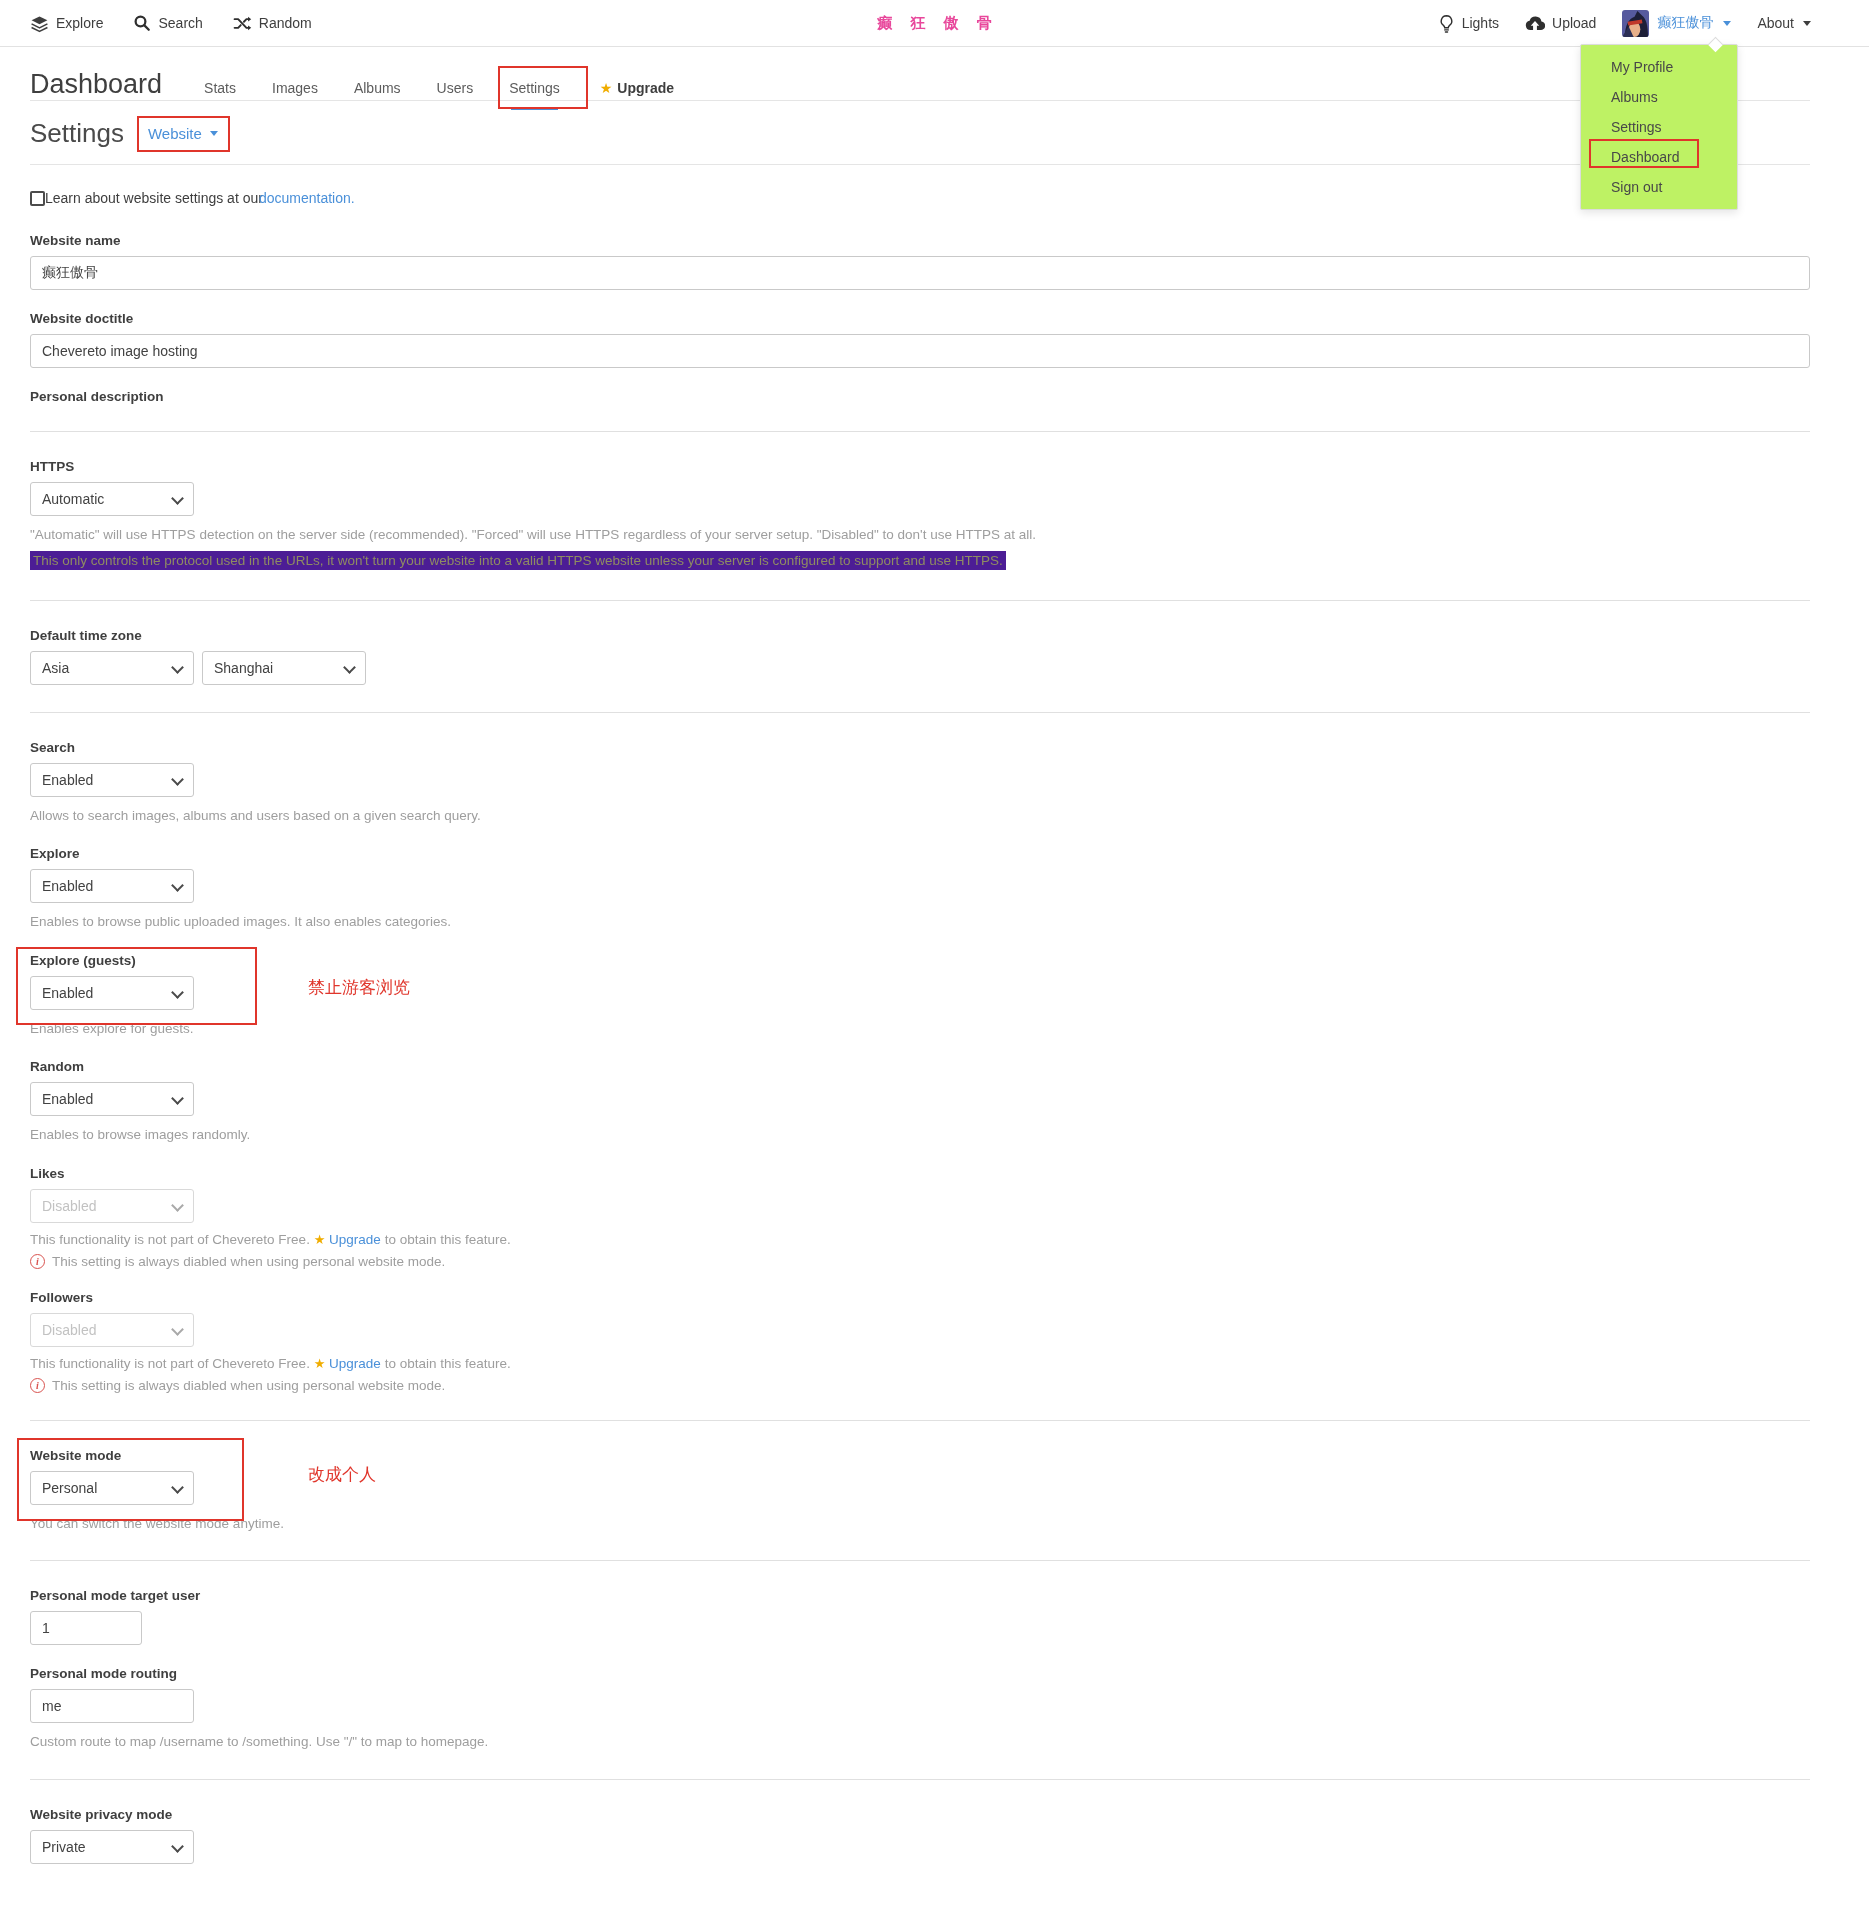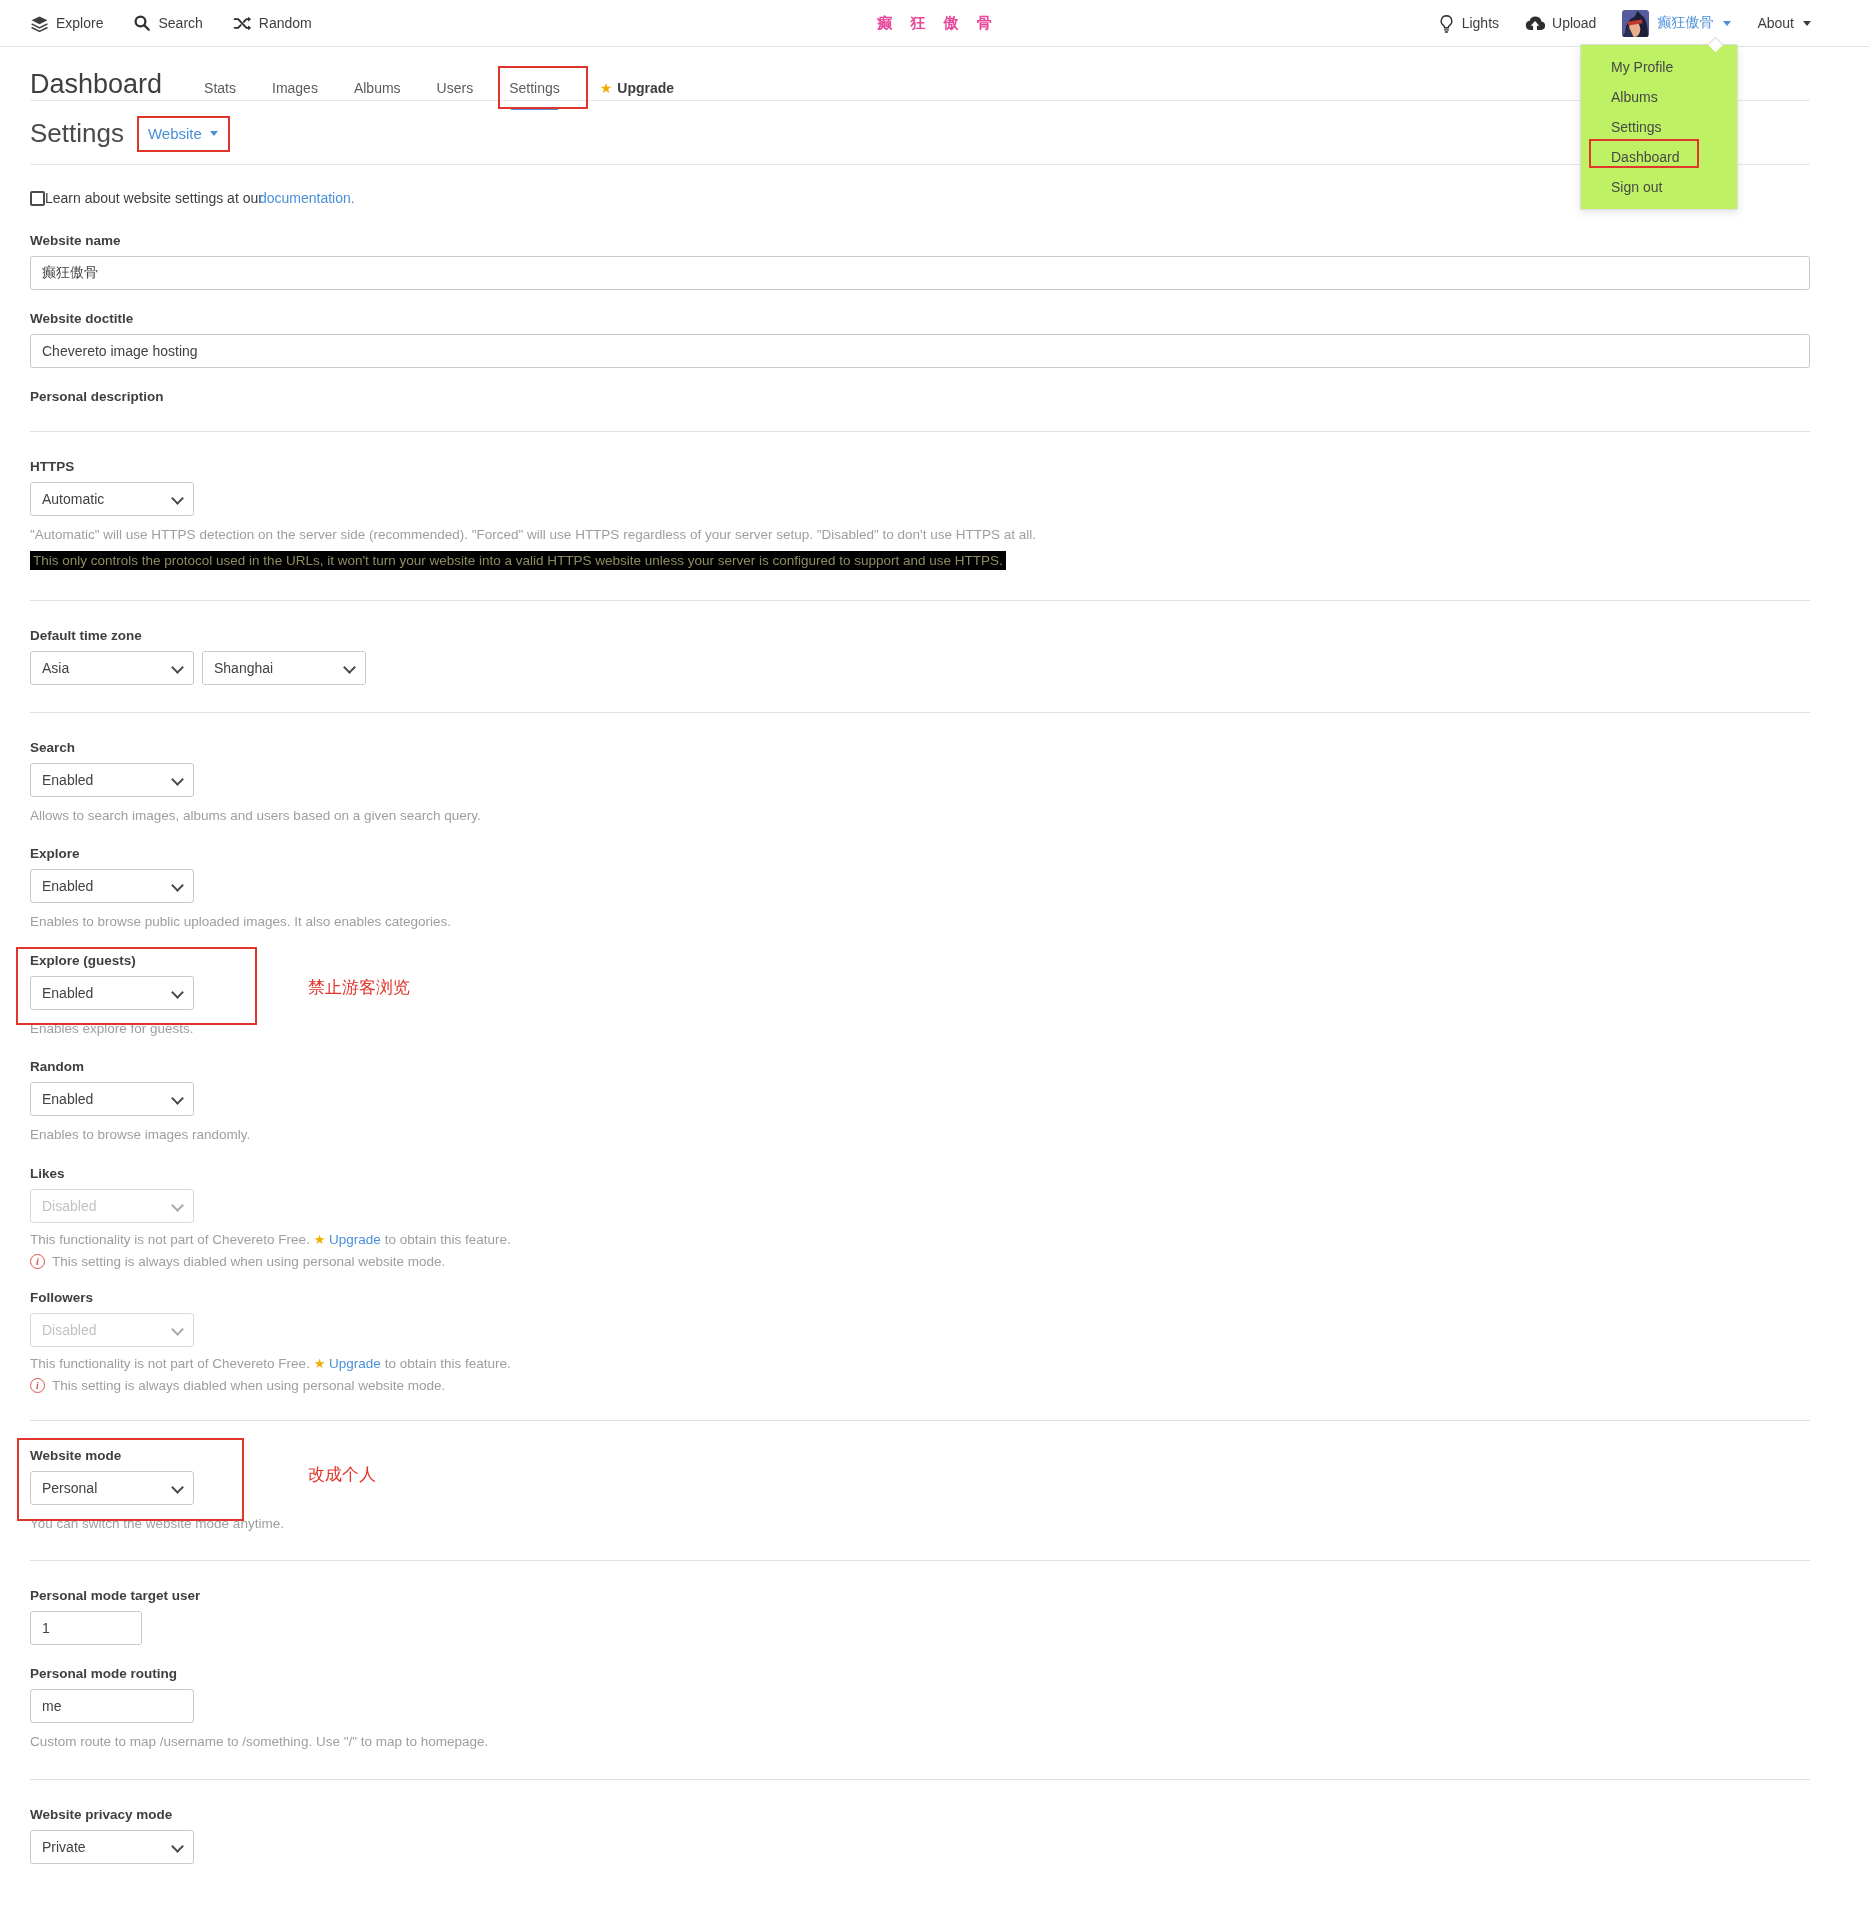--- a/index.html
+++ b/index.html
@@ -79,21 +79,21 @@
   .select-wrap.disabled::after { border-color:#a9a9a9; }
   select {
     width:100%; height:34px; appearance:none; -webkit-appearance:none; -moz-appearance:none;
     border:1px solid #c9c9c9; border-radius:3px; background:#fff; padding:0 11px;
     font-size:14px; color:#424242; font-family:inherit; cursor:pointer;
   }
   .select-wrap.disabled select { color:#a9a9a9; }
   .tz-gap { display:inline-block; width:8px; }
   .help { color:#9e9e9e; margin-top:9px; font-size:13.5px; line-height:1.45; }
   .warn {
-    display:inline; background:#000000; color:#8f8c62; padding:2px 3px; line-height:1.7;
+    display:inline; background:#4c1d95; color:#8f8c62; padding:2px 3px; line-height:1.7;
   }
   .note { color:#9e9e9e; margin-top:9px; font-size:13.5px; }
   .note .star { font-size:13px; }
   .info-note { color:#9e9e9e; margin-top:7px; font-size:13.5px; display:flex; align-items:center; gap:7px; }
   .info-icon {
     display:inline-block; width:15px; height:15px; border:1px solid #d9534f; border-radius:50%;
     color:#d9534f; text-align:center; line-height:13px; font-size:10px; font-weight:bold;
     font-style:italic; font-family:"Liberation Serif", serif; flex:0 0 auto;
   }
   hr.sect { border:none; border-top:1px solid #e0e0e0; margin:27px 0; }

